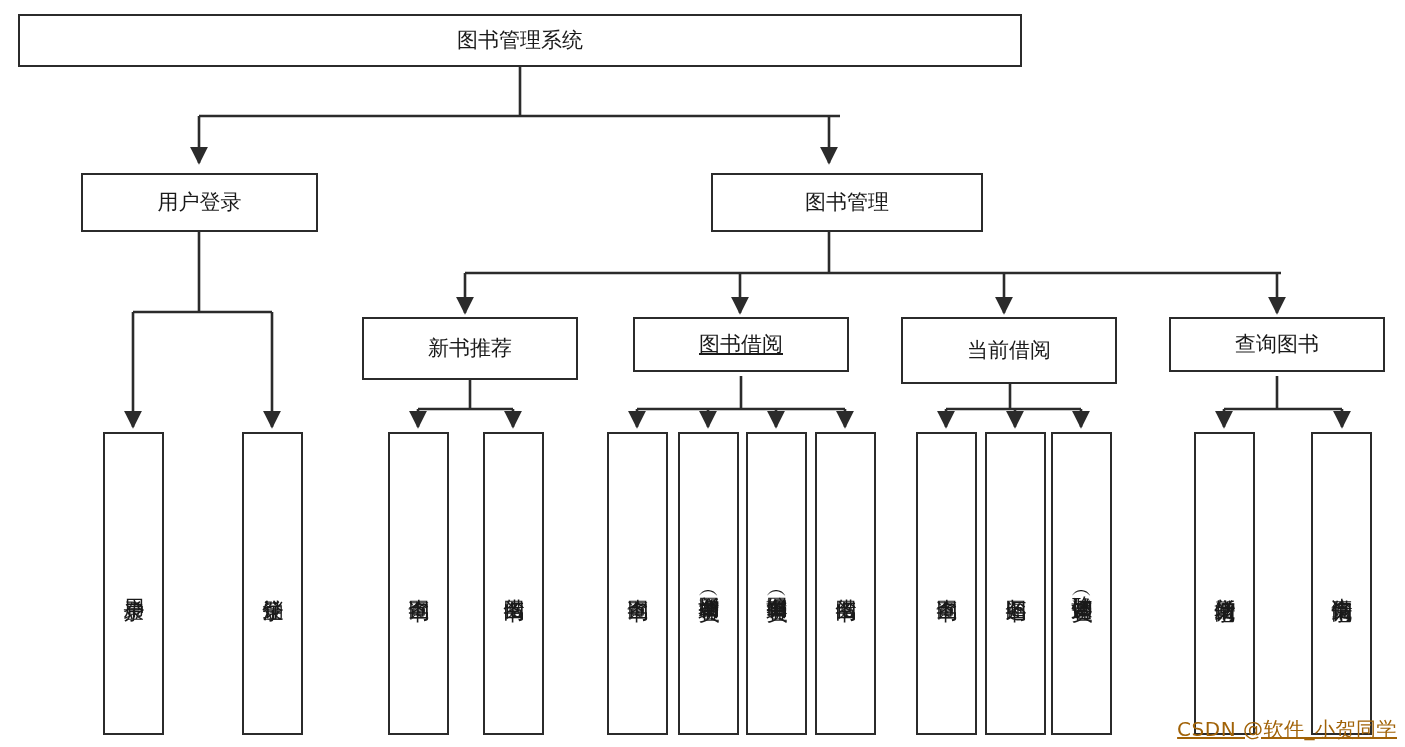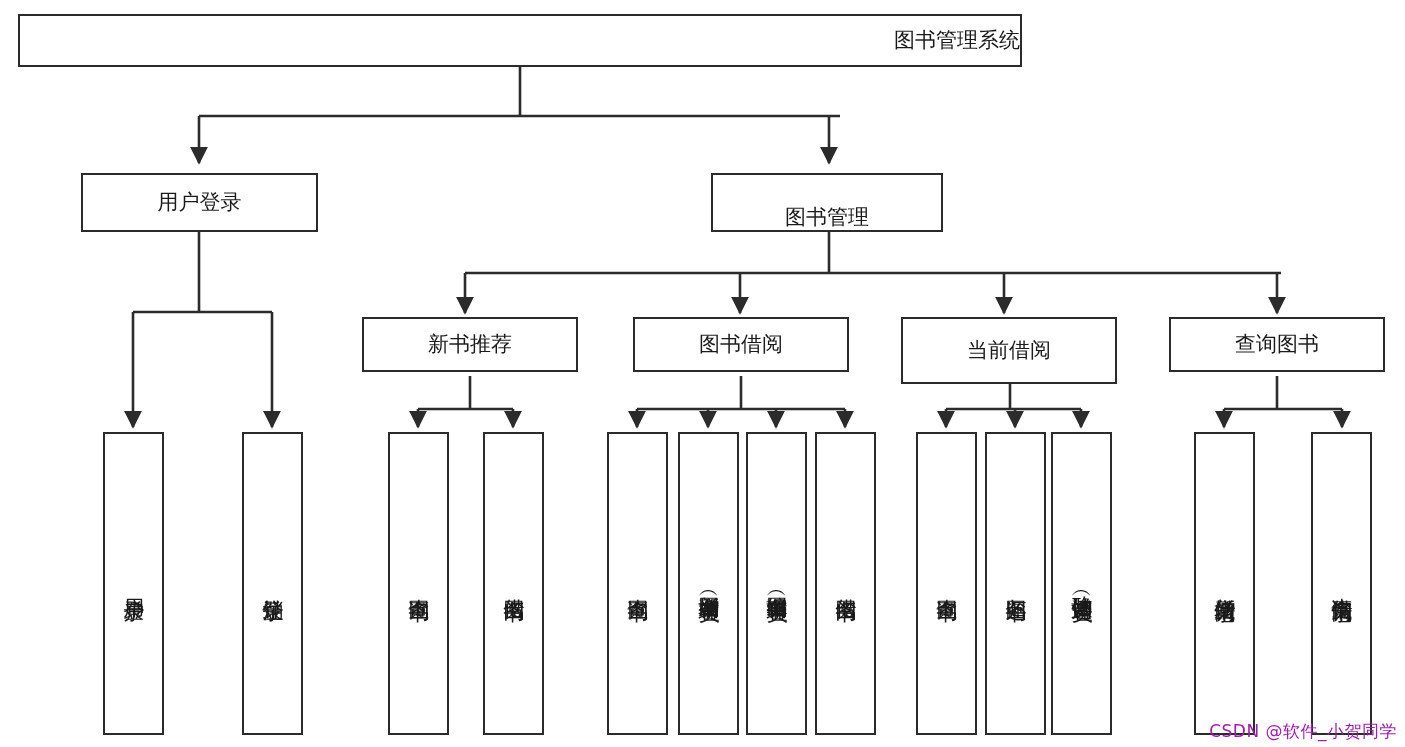--- a/index.html
+++ b/index.html
@@ -54,24 +54,25 @@
   .node.v .vtext {
     writing-mode: vertical-rl;
     text-orientation: upright;
     display: block;
     white-space: nowrap;
   }
   .watermark {
     position: absolute;
     right: 8px;
     bottom: 4px;
-    font-size: 17px;
-    color: #a21caf;
+    font-size: 20px;
+    color: #a16207;
     white-space: nowrap;
     letter-spacing: 0.5px;
+    text-decoration: underline;
   }
 </style>
 </head>
 <body>
 
 <div id="canvas">
 
   <svg class="wires" viewBox="0 0 1405 747" xmlns="http://www.w3.org/2000/svg">
     <defs>
       <marker id="arrow" viewBox="0 0 10 10" refX="9" refY="5" markerWidth="7" markerHeight="7" orient="auto-start-reverse">
@@ -115,35 +116,35 @@
       <path d="M 1015 409 L 1015 427" marker-end="url(#arrow)"></path>
       <path d="M 1081 409 L 1081 427" marker-end="url(#arrow)"></path>
 
       <path d="M 1277 376 L 1277 409"></path>
       <path d="M 1224 409 L 1342 409"></path>
       <path d="M 1224 409 L 1224 427" marker-end="url(#arrow)"></path>
       <path d="M 1342 409 L 1342 427" marker-end="url(#arrow)"></path>
     </g>
   </svg>
 
-  <div class="node root" style="left:18px; top:14px; width:1004px; height:53px;justify-content:flex-end;">
+  <div class="node root" style="left:18px; top:14px; width:1004px; height:53px;">
     <span>图书管理系统</span>
   </div>
 
   <div class="node h" style="left:81px; top:173px; width:237px; height:59px;">
     <span>用户登录</span>
   </div>
-  <div class="node h" style="left:711px; top:173px; width:232px; height:59px;align-items:flex-end;">
+  <div class="node h" style="left:711px; top:173px; width:272px; height:59px;">
     <span>图书管理</span>
   </div>
 
-  <div class="node h" style="left:362px; top:317px; width:216px; height:55px;">
+  <div class="node h" style="left:362px; top:317px; width:216px; height:63px;">
     <span>新书推荐</span>
   </div>
-  <div class="node h" style="left:633px; top:317px; width:216px; height:55px;">
+  <div class="node h" style="left:633px; top:317px; width:216px; height:55px;text-decoration:underline;">
     <span>图书借阅</span>
   </div>
   <div class="node h" style="left:901px; top:317px; width:216px; height:67px;">
     <span>当前借阅</span>
   </div>
   <div class="node h" style="left:1169px; top:317px; width:216px; height:55px;">
     <span>查询图书</span>
   </div>
 
   <div class="node v" style="left:103px; top:432px; width:61px; height:303px;">

